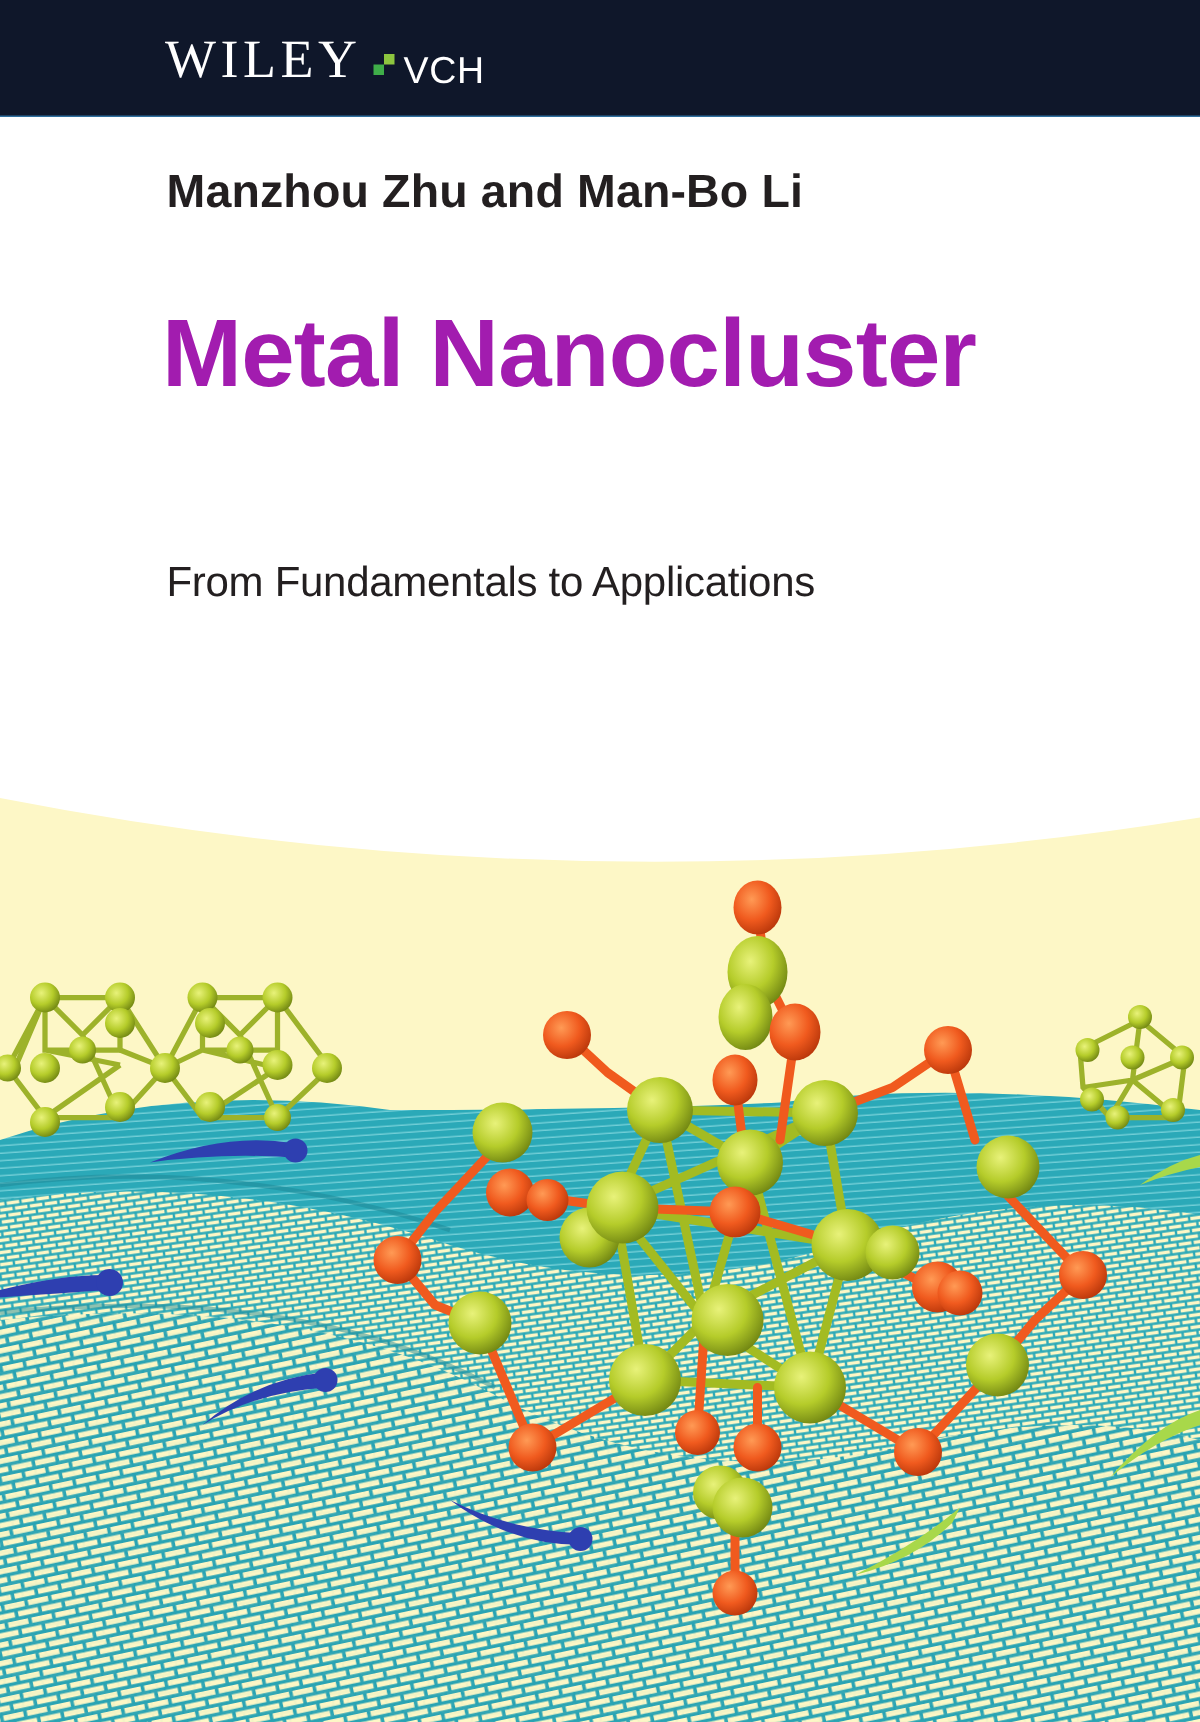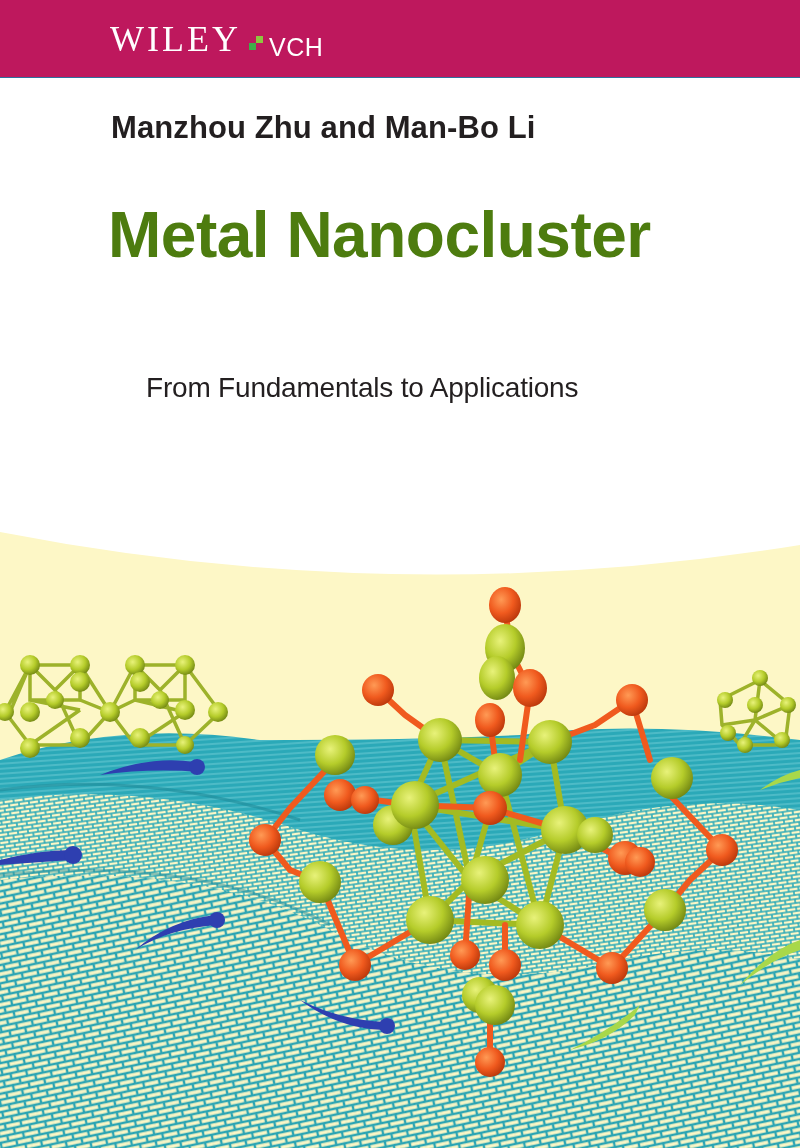--- a/index.html
+++ b/index.html
@@ -1,26 +1,26 @@
 <!DOCTYPE html>
 <html><head>
 <meta charset="utf-8">
 <style>
   html, body { margin: 0; padding: 0; }
   body { width: 800px; height: 1148px; position: relative; overflow: hidden; background: #ffffff; font-family: "Liberation Sans", "DejaVu Sans", sans-serif; }
-  .publisher-bar { position: absolute; left: 0; top: 0; width: 800px; height: 77px; background: #be185d; border-bottom: 1px solid #2f6f9e; }
+  .publisher-bar { position: absolute; left: 0; top: 0; width: 800px; height: 77px; background: #0f172a; border-bottom: 1px solid #2f6f9e; }
   .logo { position: absolute; left: 110px; top: 20px; height: 38px; display: flex; align-items: center; }
   .logo-wiley { font-family: "Liberation Serif", "DejaVu Serif", serif; color: #ffffff; font-size: 36px; letter-spacing: 3px; line-height: 38px; font-variant: small-caps; }
   .logo-mark { position: relative; width: 14px; height: 14px; margin: 8px 6px 0 8px; }
   .logo-mark .sq1 { position: absolute; left: 0; top: 7px; width: 7px; height: 7px; background: #3fae49; }
   .logo-mark .sq2 { position: absolute; left: 7px; top: 0; width: 7px; height: 7px; background: #8dc63f; }
   .logo-vch { color: #ffffff; font-size: 25px; line-height: 38px; margin-top: 16px; letter-spacing: 0.5px; }
   .authors { position: absolute; left: 111px; top: 110px; font-size: 31px; font-weight: bold; color: #231f20; letter-spacing: 0.1px; }
-  .title { position: absolute; left: 108px; top: 193px; font-size: 64px; font-weight: bold; color: #4d7c0f; line-height: 84px; letter-spacing: -0.5px; }
-  .subtitle { position: absolute; left: 111px; top: 372px; font-size: 28px; color: #231f20; letter-spacing: -0.2px; margin-left: 35px; }
+  .title { position: absolute; left: 108px; top: 193px; font-size: 64px; font-weight: bold; color: #a21caf; line-height: 84px; letter-spacing: -0.5px; }
+  .subtitle { position: absolute; left: 111px; top: 372px; font-size: 28px; color: #231f20; letter-spacing: -0.2px; }
   .artwork { position: absolute; left: 0; top: 520px; width: 800px; height: 628px; }
 </style>
 </head>
 <body>
 
 <div class="publisher-bar">
   <div class="logo">
     <span class="logo-wiley">WILEY</span>
     <span class="logo-mark">
       <span class="sq1"></span>

